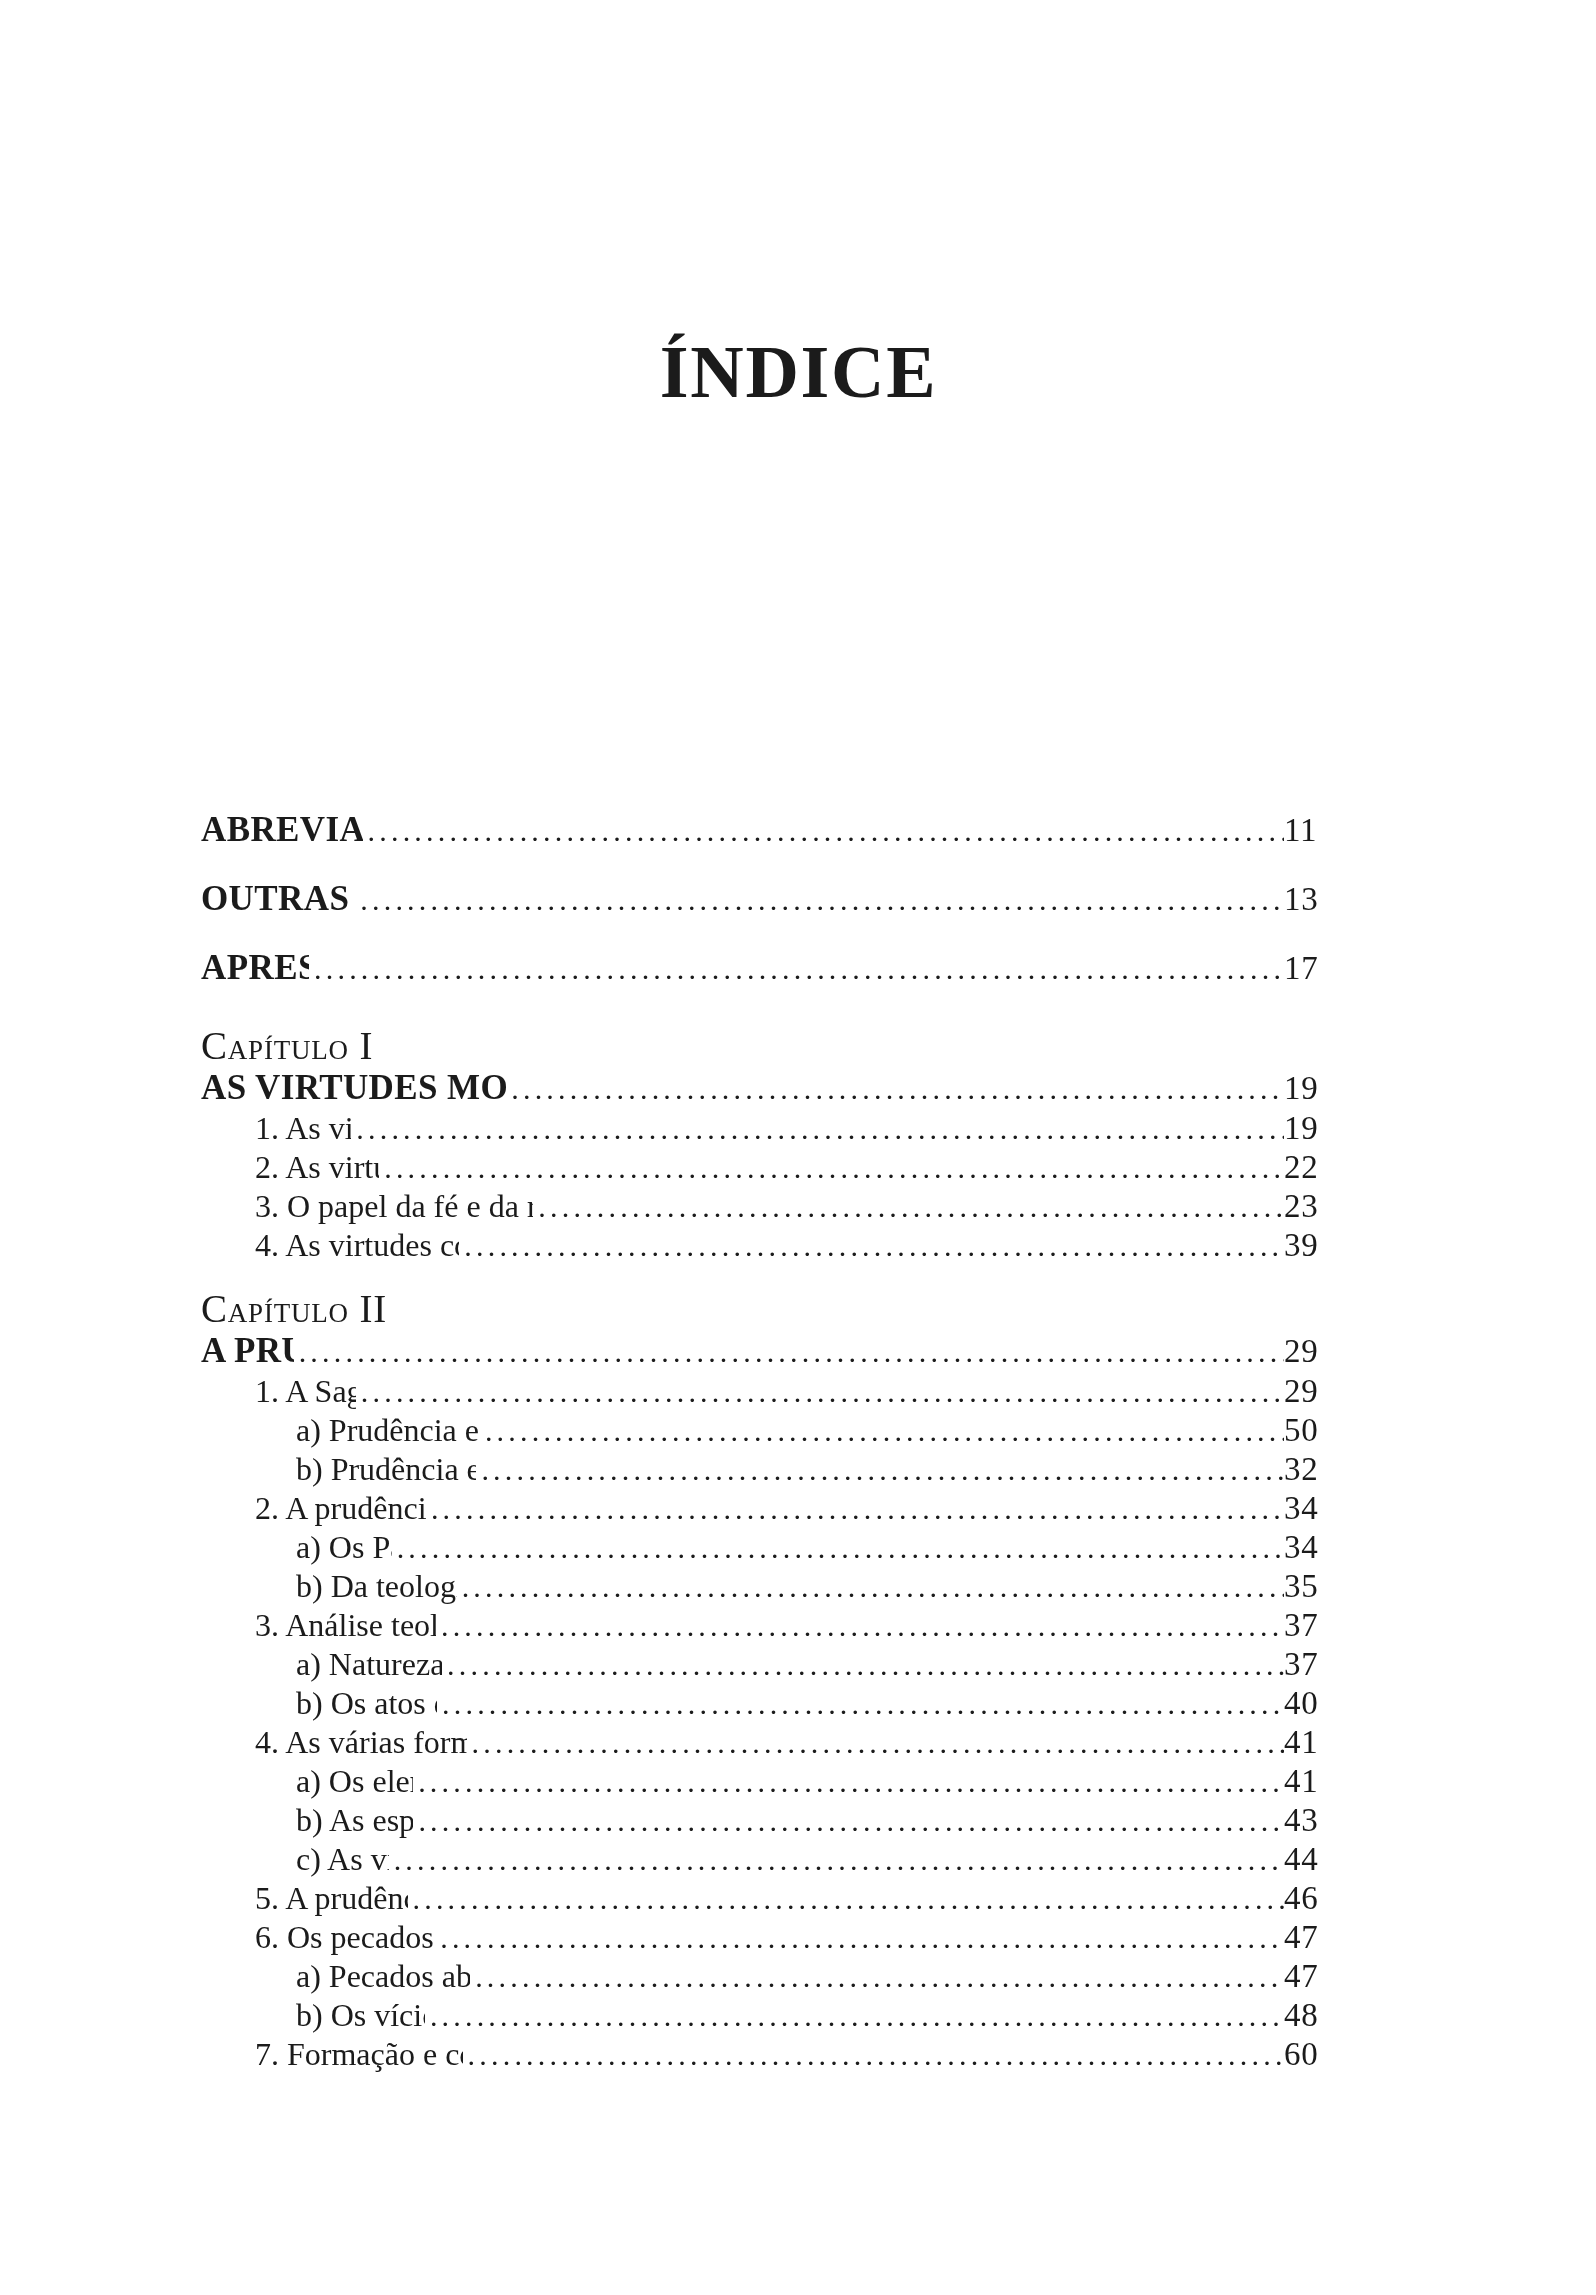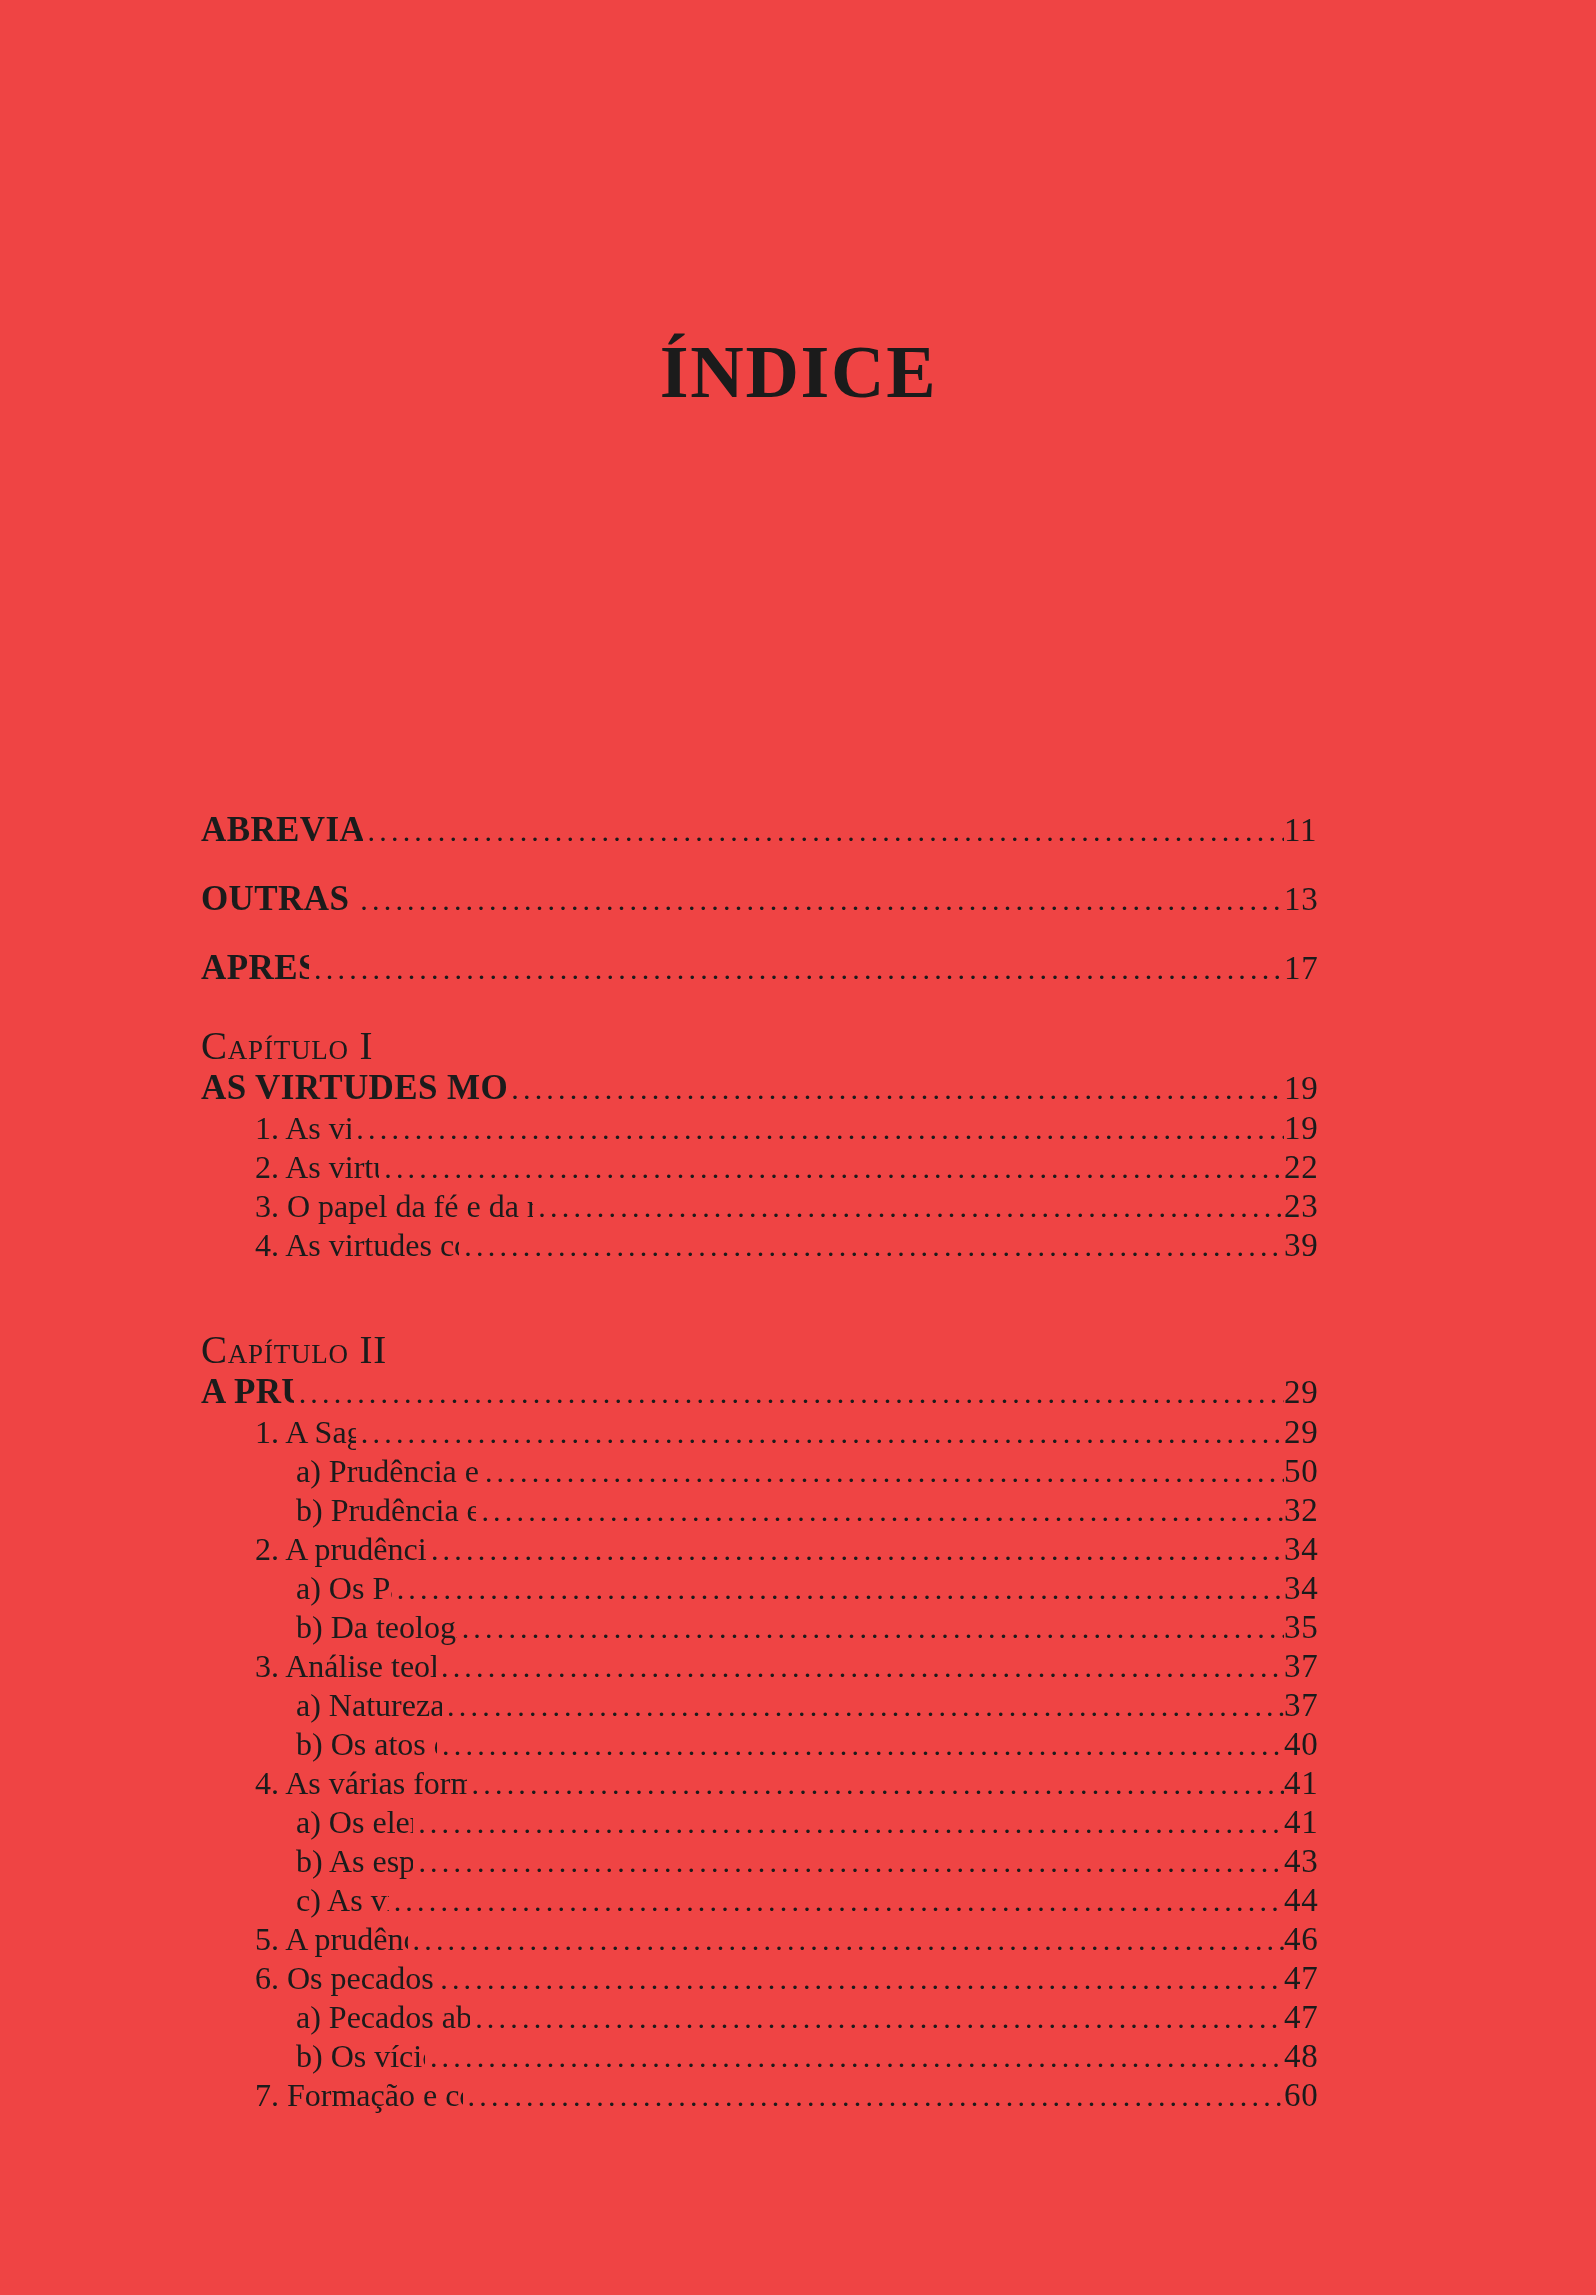--- a/index.html
+++ b/index.html
@@ -4,21 +4,21 @@
 <style>
   html, body {
     margin: 0;
     padding: 0;
     background: #e8e8e8;
   }
   .sheet {
     position: relative;
     width: 1597px;
     height: 2295px;
-    background: #ef4444;
+    background: #ffffff;
     color: #1b1b1b;
     font-family: "Liberation Serif", "DejaVu Serif", serif;
     overflow: hidden;
   }
   .doc-title {
     position: absolute;
     top: 335px;
     left: 0;
     width: 100%;
     text-align: center;
@@ -60,21 +60,21 @@
     letter-spacing: 0.8px;
   }
   .front .row {
     font-weight: 700;
     font-size: 35px;
     line-height: 44px;
     letter-spacing: 0.4px;
     margin-bottom: 24px;
   }
   .chapter { margin-top: 34px; }
-  .chapter.second { margin-top: 64px; }
+  .chapter.second { margin-top: 23px; }
   .chapter-label {
     font-variant: small-caps;
     font-size: 39px;
     line-height: 42px;
     letter-spacing: 0.8px;
   }
   .row.head {
     font-weight: 700;
     font-size: 35px;
     line-height: 41px;

